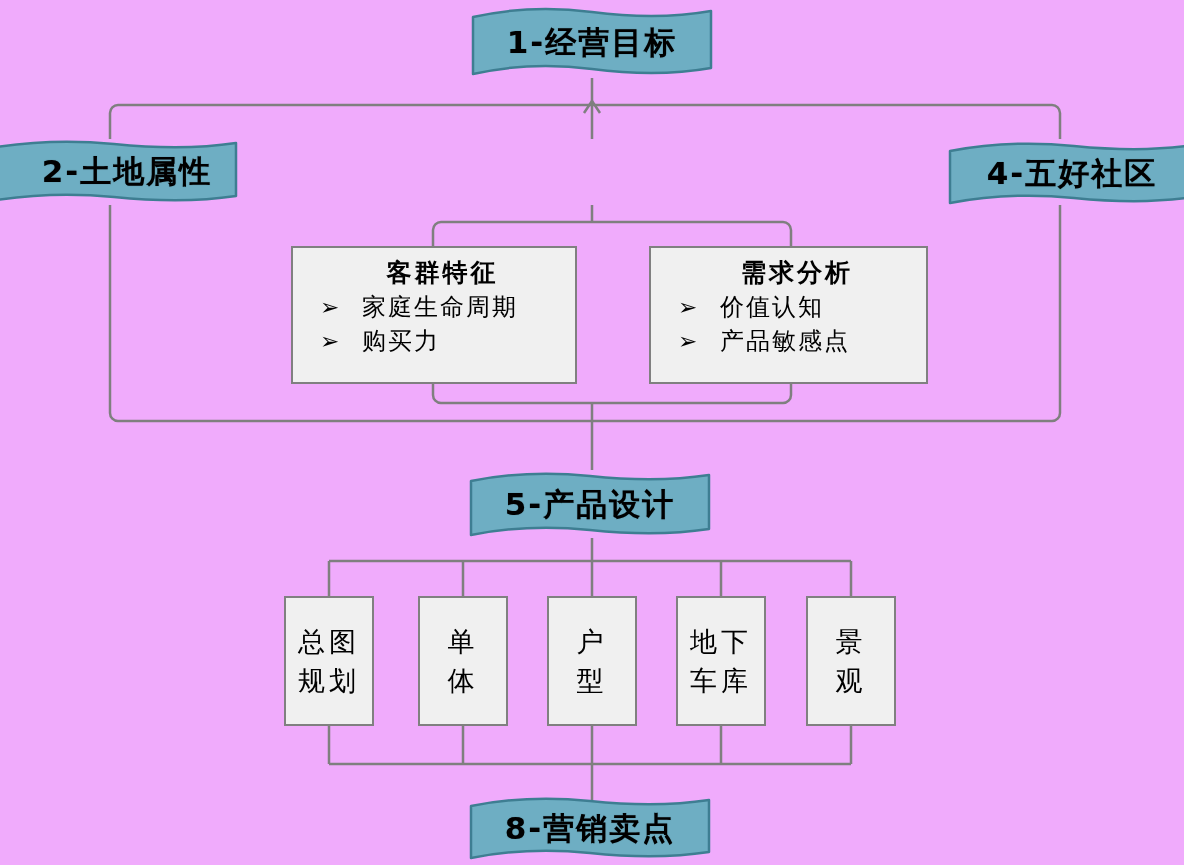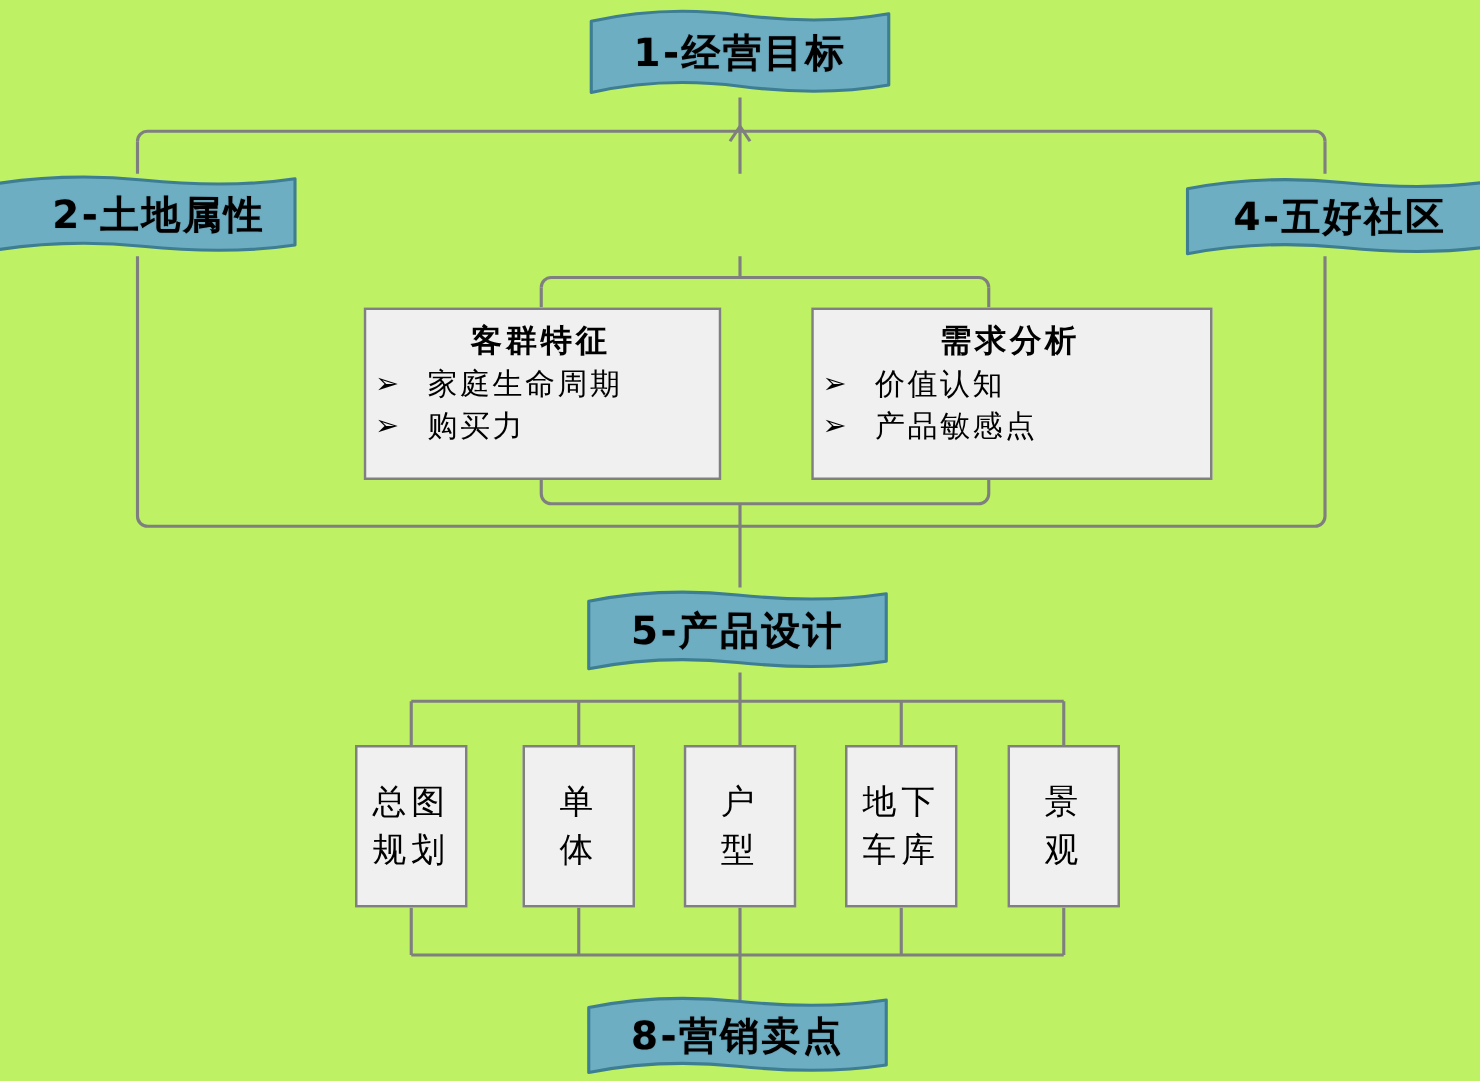--- a/index.html
+++ b/index.html
@@ -4,21 +4,21 @@
 <style>
   html, body {
     margin: 0;
     padding: 0;
     background: #000000;
   }
   #stage {
     position: relative;
     width: 1184px;
     height: 865px;
-    background: #bef264;
+    background: #f0abfc;
     overflow: hidden;
     font-family: "DejaVu Sans", "Liberation Sans", sans-serif;
   }
   #wires {
     position: absolute;
     left: 0; top: 0;
     width: 1184px;
     height: 865px;
     pointer-events: none;
   }
@@ -48,21 +48,21 @@
     text-shadow: 0 0 1px rgba(0,0,0,0.35);
   }
   
   .box {
     position: absolute;
     background: #F0F0F0;
     border: 2px solid #808080;
     box-sizing: border-box;
   }
   .attrbox {
-    padding: 8px 10px 10px 7px;
+    padding: 8px 10px 10px 27px;
   }
   .attrbox .btitle {
     text-align: center;
     color: #000000;
     font-weight: 700;
     font-size: 25px;
     letter-spacing: 3px;
     margin-bottom: 6px;
     font-family: "DejaVu Serif", "Liberation Serif", serif;
   }
@@ -188,21 +188,21 @@
         <span class="bullet">➢</span>
         <span class="btext">家庭生命周期</span>
       </li>
       <li>
         <span class="bullet">➢</span>
         <span class="btext">购买力</span>
       </li>
     </ul>
   </div>
 
-  <div class="box attrbox" style="left:649px; top:246px; width:321px; height:138px;">
+  <div class="box attrbox" style="left:649px; top:246px; width:279px; height:138px;">
     <div class="btitle">需求分析</div>
     <ul>
       <li>
         <span class="bullet">➢</span>
         <span class="btext">价值认知</span>
       </li>
       <li>
         <span class="bullet">➢</span>
         <span class="btext">产品敏感点</span>
       </li>

